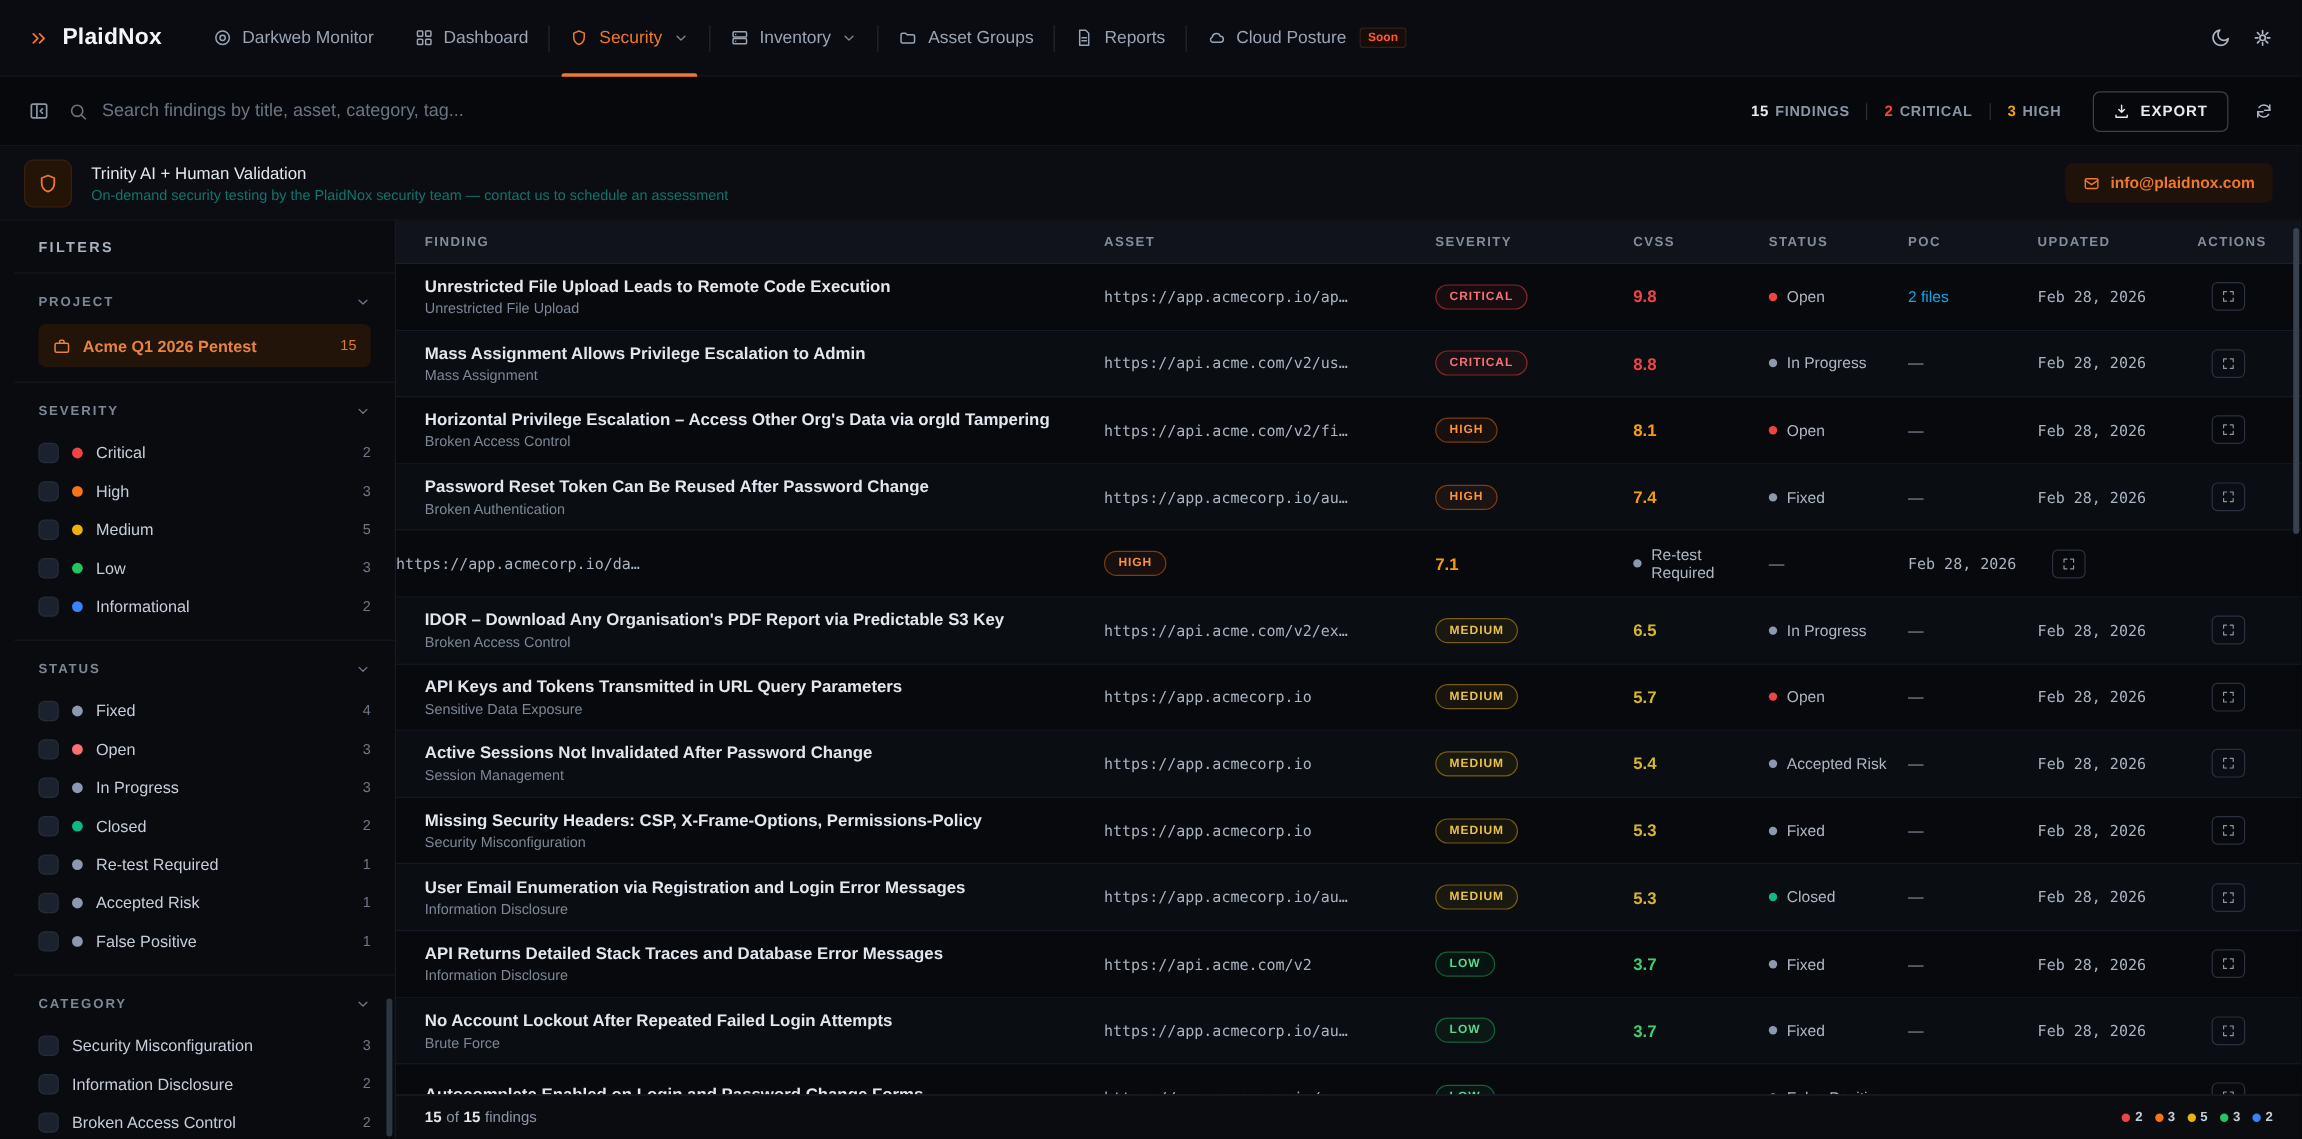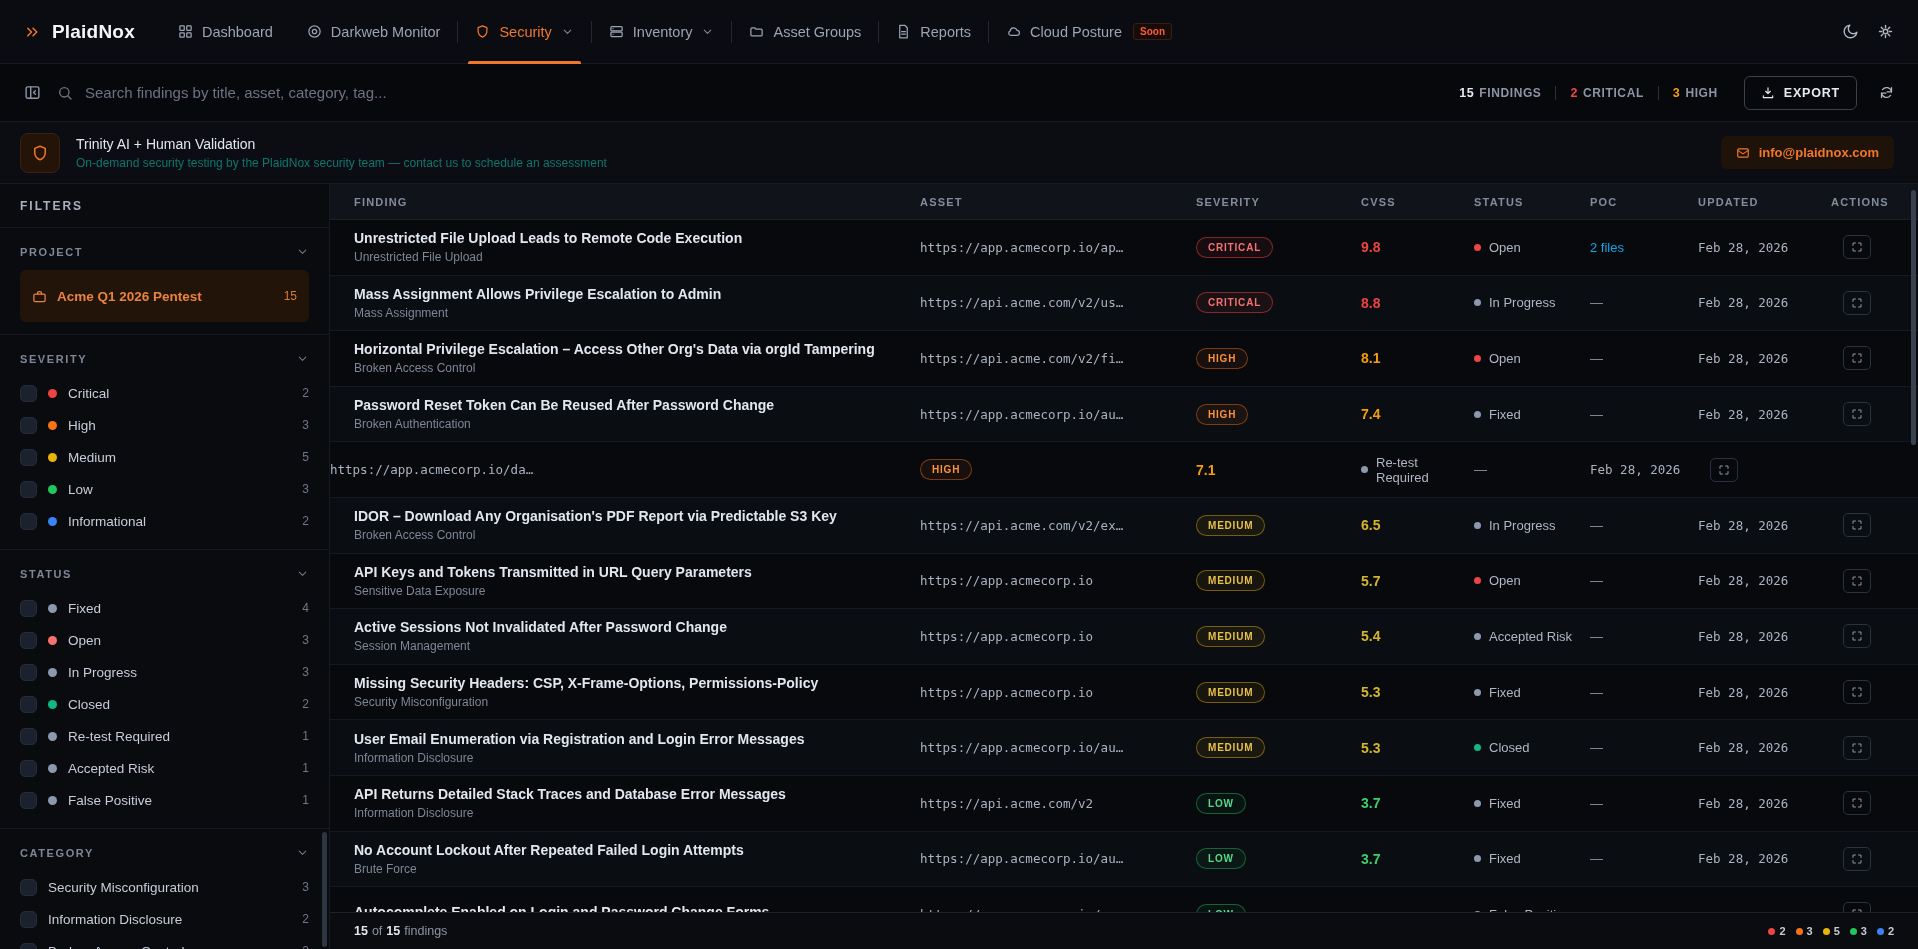--- a/index.html
+++ b/index.html
@@ -50,30 +50,30 @@
     color:#f0772c; }
   .banner-title { font-size:14px; font-weight:normal; color:#e2e7ee; margin-bottom:4px; }
   .banner-sub { font-size:12px; color:#0f766e; }
   .banner-spacer { flex:1; }
   .email-btn { display:flex; align-items:center; gap:9px; background:#1f1208;
     border-radius:6px; padding:9px 15px; color:#f0772c; font-size:13px; font-weight:600; }
 
   
   .content { display:flex; height:765px; }
   aside { width:330px; min-width:330px; background:#090b0f; border-right:1px solid #161a21;
-    overflow:hidden; position:relative; }
+    overflow:hidden; position:relative;padding-left:12px; }
   .filters-head { height:44px; display:flex; align-items:center; padding:0 20px;
     font-size:12px; font-weight:bold; letter-spacing:2px; color:#a8b1bf;
     border-bottom:1px solid #141924; }
   .fsection { padding:13px 20px 12px; border-bottom:1px solid #141924; }
   .fsection:last-child { border-bottom:none; }
   .fsection-title { display:flex; align-items:center; justify-content:space-between;
     font-size:11px; font-weight:bold; letter-spacing:1.6px; color:#7d8795; margin:4px 0 12px; }
   .project-pill { display:flex; align-items:center; gap:10px; background:#231409;
-    border-radius:6px; height:52px; padding:0 12px; color:#e8833f; }
+    border-radius:6px; height:36px; padding:0 12px; color:#e8833f; }
   .project-pill .plabel { font-size:13.5px; font-weight:600; flex:1; }
   .project-pill .pcount { font-size:12px; color:#d97a36; }
   .fitem { display:flex; align-items:center; gap:11px; height:32px; font-size:13.5px;
     color:#c6cdd8; }
   .fitem .count { margin-left:auto; font-size:12px; color:#6f7888; }
   .checkbox { width:17px; height:17px; border-radius:5px; background:#1c222d;
     border:1px solid #262d3a; }
   .dot { width:9px; height:9px; border-radius:50%; display:inline-block; flex:none; }
   .side-scroll { position:absolute; right:2px; top:648px; width:5px; height:115px;
     border-radius:3px; background:#2e3642; }
@@ -130,37 +130,37 @@
           <path d="M5 17l5-5-5-5"></path>
           <path d="M12 17l5-5-5-5"></path>
         </svg>
       </span>
     <span class="logo-txt">PlaidNox</span>
   </div>
   <div class="nav-items" id="nav-items">
       <div class="nav-item">
      <span>
           <svg width="15" height="15" viewBox="0 0 24 24" fill="none" stroke="currentColor" stroke-width="2" stroke-linecap="round" stroke-linejoin="round">
+            <circle cx="12" cy="12" r="9"></circle>
+            <circle cx="12" cy="12" r="3.5"></circle>
+          </svg>
+        </span>
+     <span>Darkweb Monitor</span>
+
+   </div>
+      <div class="nav-item">
+     <span>
+          <svg width="15" height="15" viewBox="0 0 24 24" fill="none" stroke="currentColor" stroke-width="2" stroke-linecap="round" stroke-linejoin="round">
             <rect x="3" y="3" width="7" height="7" rx="1"></rect>
             <rect x="14" y="3" width="7" height="7" rx="1"></rect>
             <rect x="3" y="14" width="7" height="7" rx="1"></rect>
             <rect x="14" y="14" width="7" height="7" rx="1"></rect>
           </svg>
         </span>
      <span>Dashboard</span>
-
-   </div>
-      <div class="nav-item">
-     <span>
-          <svg width="15" height="15" viewBox="0 0 24 24" fill="none" stroke="currentColor" stroke-width="2" stroke-linecap="round" stroke-linejoin="round">
-            <circle cx="12" cy="12" r="9"></circle>
-            <circle cx="12" cy="12" r="3.5"></circle>
-          </svg>
-        </span>
-     <span>Darkweb Monitor</span>
 
    </div>
       <div class="nav-div"></div>
       <div class="nav-item active">
      <span>
           <svg width="15" height="15" viewBox="0 0 24 24" fill="none" stroke="currentColor" stroke-width="2" stroke-linecap="round" stroke-linejoin="round">
             <path d="M12 3l7 2.8v5.4c0 4.6-3 8.2-7 9.8-4-1.6-7-5.2-7-9.8V5.8z"></path>
           </svg>
         </span>
      <span>Security</span>

